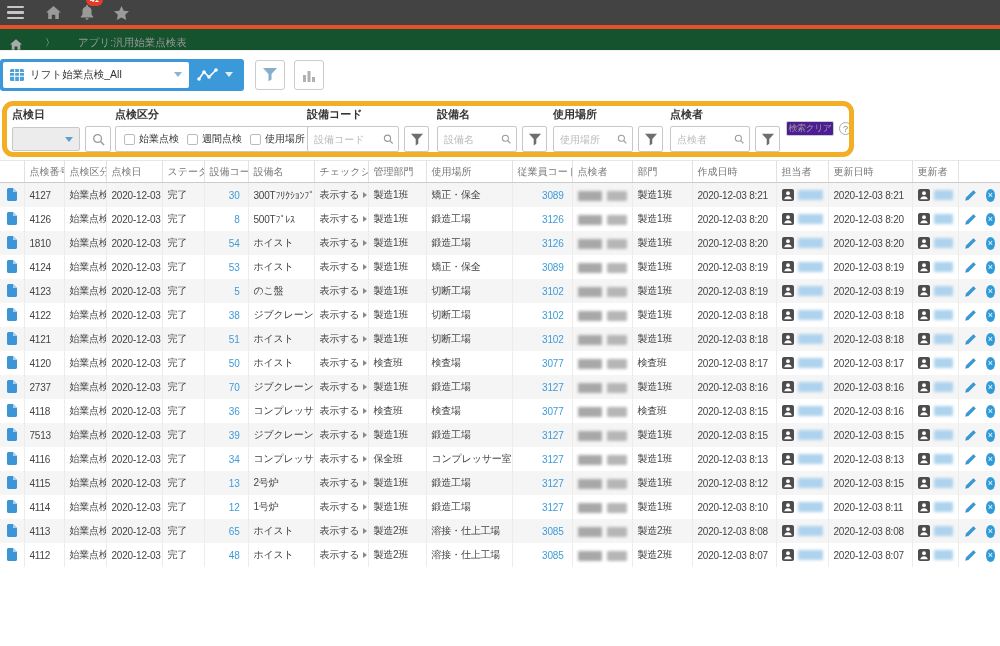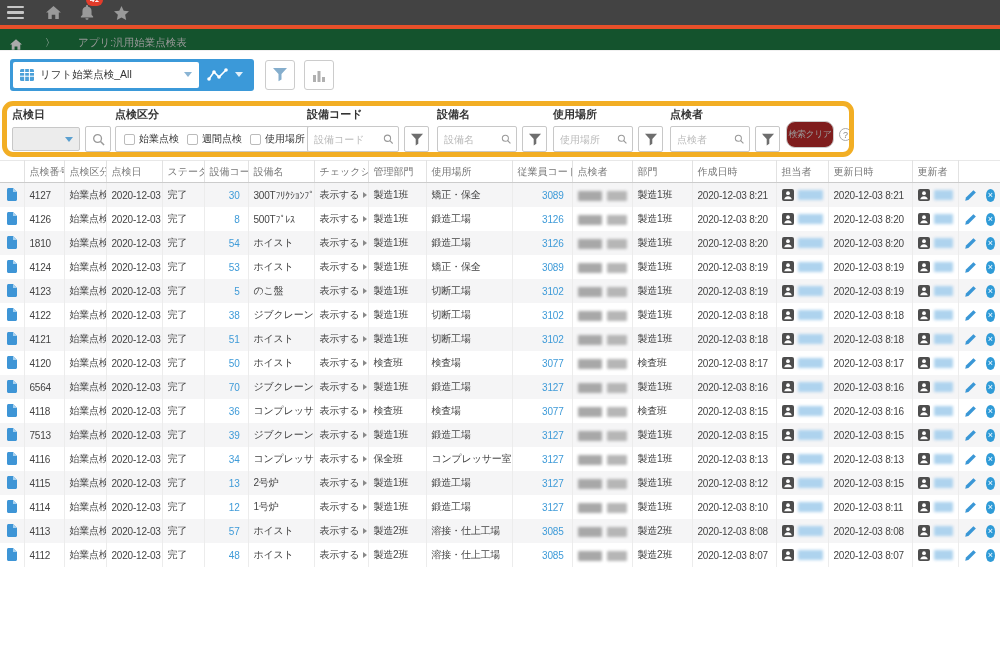--- a/index.html
+++ b/index.html
@@ -26,21 +26,21 @@
   
   .crumbs{height:22px;display:flex;align-items:flex-end;gap:23px;padding-left:10px;background:#14532d;border-bottom:1px solid #f0f0f0}
   .crumbs .sep{color:#ccc;font-size:10px}
   .crumbs .txt{color:#999;font-size:10.5px}
 
   
   .notice{height:21px;background:#e9e9e9;display:flex;align-items:center;padding-left:8px}
   .notice span{color:#e01111;font-weight:bold;font-size:12px;letter-spacing:.2px;white-space:nowrap}
 
   
-  .toolbar{height:47px;display:flex;align-items:center;padding-left:10px}
+  .toolbar{height:47px;display:flex;align-items:center;}
   .viewgroup{display:flex;align-items:center;background:#3b99d9;border-radius:3px;padding:3px;height:32px}
   .viewselect{display:flex;align-items:center;background:#fff;border-radius:2px;width:186px;height:26px;padding:0 7px;gap:6px;cursor:pointer}
   .viewselect .vname{flex:1;font-size:10.5px;color:#333;white-space:nowrap;overflow:hidden}
   .chartseg{display:flex;align-items:center;gap:6px;padding:0 8px;cursor:pointer}
   .tri-down{width:0;height:0;border-left:4px solid transparent;border-right:4px solid transparent;border-top:5px solid #8ab4d4}
   .tri-down.white{border-top-color:rgba(255,255,255,.85)}
   .tbtn{width:30px;height:30px;background:#fff;border:1px solid #ccc;border-radius:3px;display:flex;align-items:center;justify-content:center;margin-left:9px;cursor:pointer}
   .tbtn.first{margin-left:11px}
 
   
@@ -53,21 +53,21 @@
   .combo .tri-down{border-top-color:#5ba0d0}
   .sbtn{width:26px;height:26px;background:#fff;border:1px solid #c8c8c8;border-radius:2px;display:flex;align-items:center;justify-content:center;cursor:pointer}
   .cgroup{display:flex;align-items:center;height:26px;border:1px solid #c8c8c8;border-radius:2px;background:#fff}
   .cgroup label{display:flex;align-items:center;gap:4px;font-size:10px;color:#333;margin-left:8px;white-space:nowrap;cursor:pointer}
   .cb{width:11px;height:11px;border:1px solid #bbb;border-radius:2px;background:#fff;flex:0 0 auto}
   .qsec{width:26px;align-self:stretch;border-left:1px solid #ddd;display:flex;align-items:center;justify-content:center;margin-left:8px;cursor:pointer}
   .finput{display:flex;align-items:center;height:26px;border:1px solid #c8c8c8;border-radius:2px;background:#fff;padding:0 5px 0 6px}
   .finput input{border:0;outline:0;width:100%;font-size:10px;color:#333;font-family:inherit;background:transparent}
   .finput input::placeholder{color:#b9b9b9}
   .fbtn{width:25px;height:26px;background:#fff;border:1px solid #c8c8c8;border-radius:2px;display:flex;align-items:center;justify-content:center;cursor:pointer}
-  .clearbtn{height:27px;width:48px;font-size:9px;letter-spacing:-.5px;color:#9a9a9a;background:#7f1d1d;border:1px solid #ccc;border-radius:9px;cursor:pointer;font-family:inherit}
+  .clearbtn{height:15px;width:48px;font-size:9px;letter-spacing:-.5px;color:#9a9a9a;background:#4c1d95;border:1px solid #ccc;border-radius:2px;cursor:pointer;font-family:inherit}
   .help{width:13px;height:13px;border:1px solid #aaa;border-radius:50%;color:#888;font-size:9px;display:flex;align-items:center;justify-content:center;cursor:pointer}
 
   
   table{width:1000px;border-collapse:collapse;table-layout:fixed}
   col.c1{width:24px}col.c2{width:40px}col.c3{width:42px}col.c4{width:56px}col.c5{width:42px}
   col.c6{width:44px}col.c7{width:66px}col.c8{width:54px}col.c9{width:58px}col.c10{width:86px}
   col.c11{width:60px}col.c12{width:60px}col.c13{width:60px}col.c14{width:84px}col.c15{width:52px}
   col.c16{width:84px}col.c17{width:46px}col.c18{width:42px}
   thead th{height:22px;font-size:10px;color:#777;font-weight:normal;text-align:left;padding:0 5px;border-right:1px solid #e2e2e2;border-bottom:1px solid #ccc;border-top:1px solid #e8e8e8;white-space:nowrap;overflow:hidden;cursor:pointer}
   thead th:last-child{border-right:0}
@@ -808,21 +808,21 @@
             </span>
           </td>
         </tr>
         <tr>
           <td class="cent"><span style="display:inline-flex;cursor:pointer">
               <svg width="10" height="13" viewBox="0 0 10 13">
                 <path fill="#3e95d6" d="M0 1.5C0 .7.7 0 1.5 0H6l4 4v7.5c0 .8-.7 1.5-1.5 1.5h-7C.7 13 0 12.3 0 11.5z"></path>
                 <path fill="#a9d2ef" d="M6 0l4 4H6z"></path>
               </svg>
             </span></td>
-          <td>6564</td>
+          <td>2737</td>
           <td>始業点検</td>
           <td>2020-12-03</td>
           <td>完了</td>
           <td class="num"><span class="link">70</span></td>
           <td>ジブクレーン</td>
           <td><span class="sheetlink">
               <span>表示する</span>
               <span class="tri-right"></span>
             </span></td>
           <td>製造1班</td>
@@ -1166,21 +1166,21 @@
           <td class="cent"><span style="display:inline-flex;cursor:pointer">
               <svg width="10" height="13" viewBox="0 0 10 13">
                 <path fill="#3e95d6" d="M0 1.5C0 .7.7 0 1.5 0H6l4 4v7.5c0 .8-.7 1.5-1.5 1.5h-7C.7 13 0 12.3 0 11.5z"></path>
                 <path fill="#a9d2ef" d="M6 0l4 4H6z"></path>
               </svg>
             </span></td>
           <td>4113</td>
           <td>始業点検</td>
           <td>2020-12-03</td>
           <td>完了</td>
-          <td class="num"><span class="link">57</span></td>
+          <td class="num"><span class="link">65</span></td>
           <td>ホイスト</td>
           <td><span class="sheetlink">
               <span>表示する</span>
               <span class="tri-right"></span>
             </span></td>
           <td>製造2班</td>
           <td>溶接・仕上工場</td>
           <td class="num"><span class="link">3085</span></td>
           <td><span class="blur bg1"></span><span class="blur bg2"></span></td>
           <td>製造2班</td>

